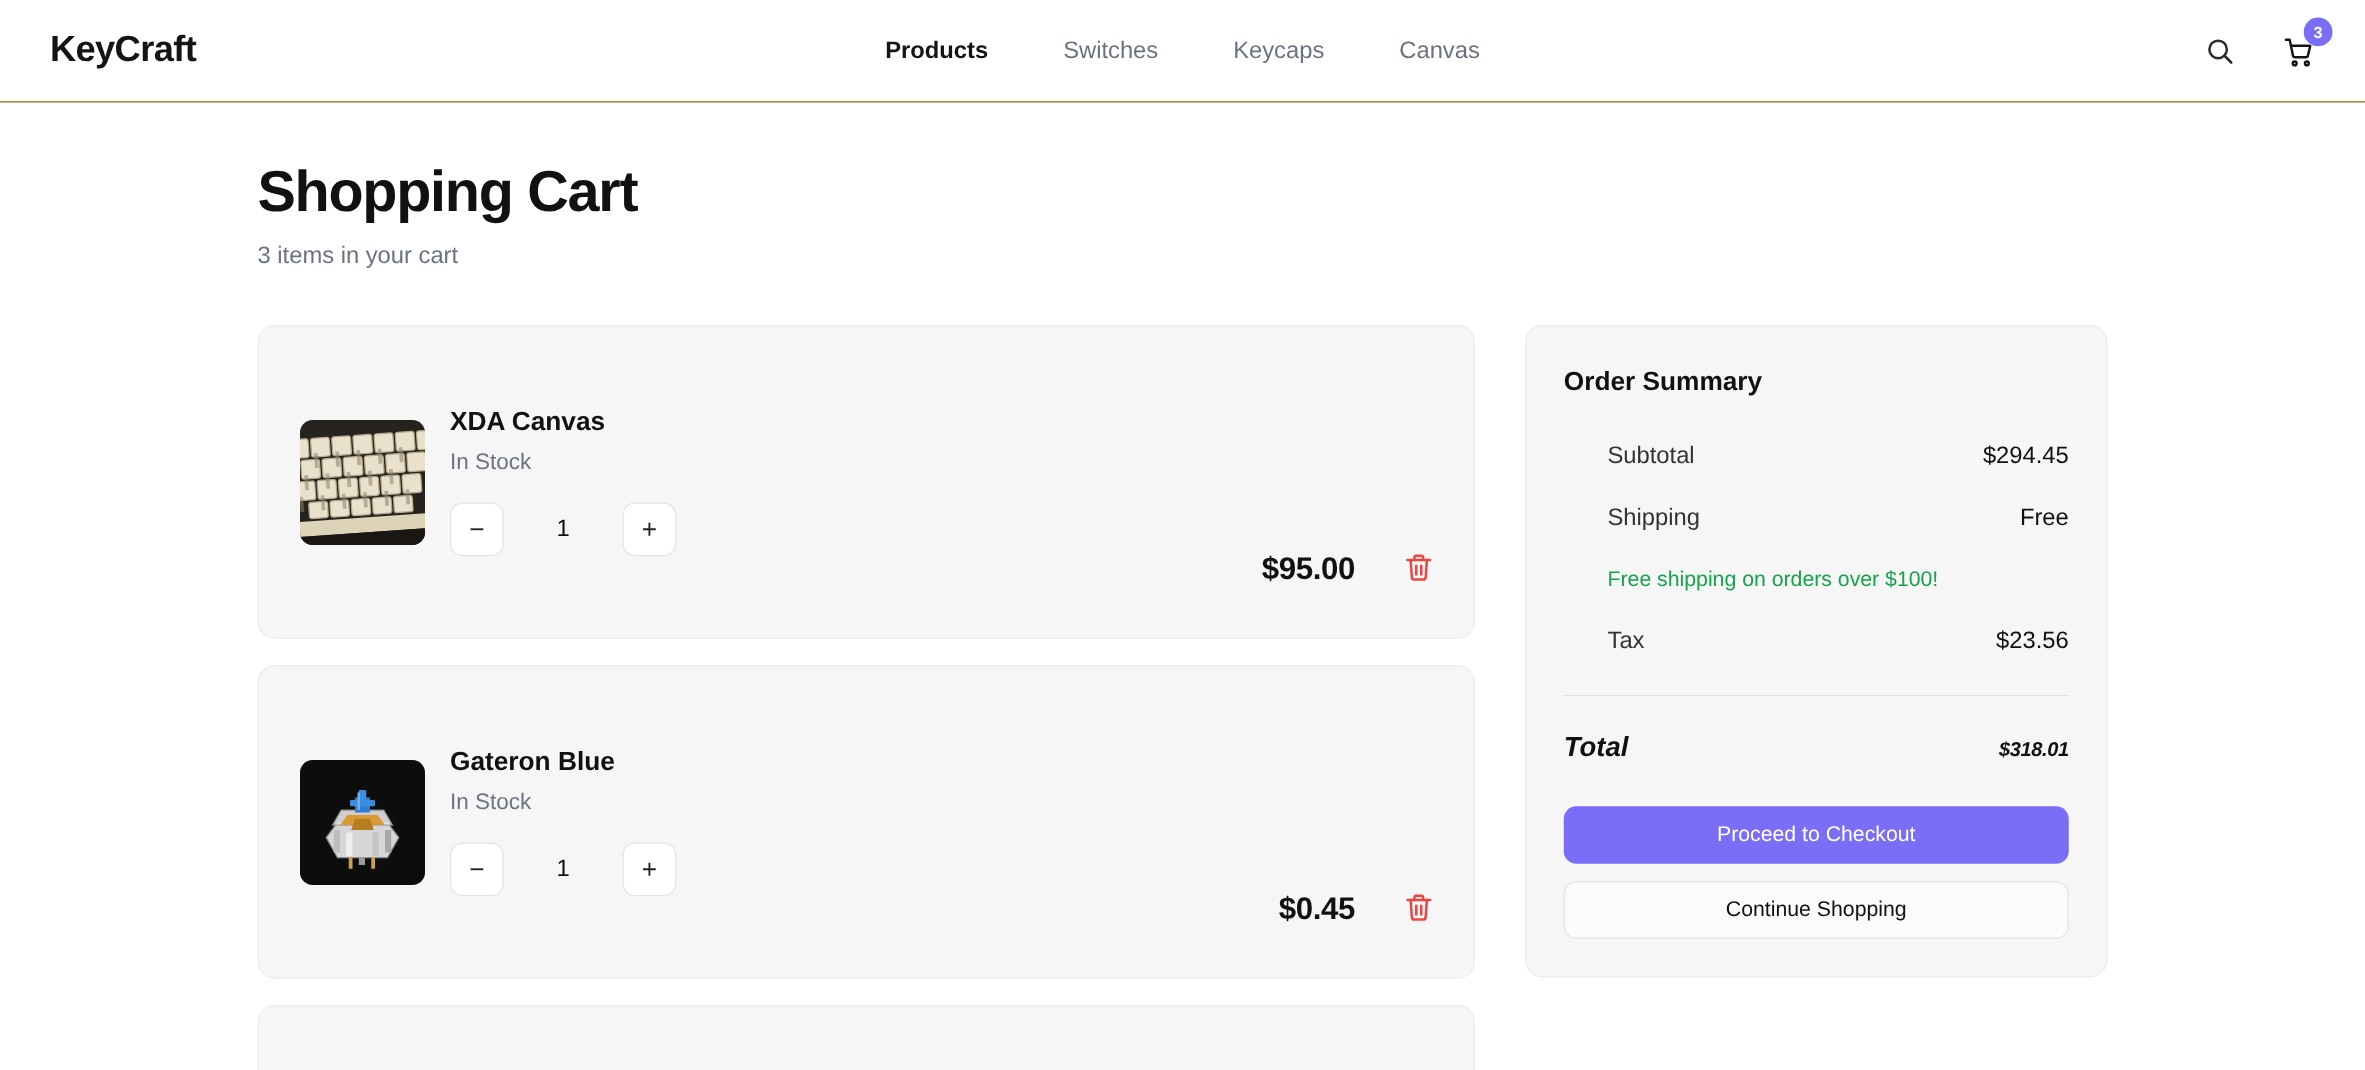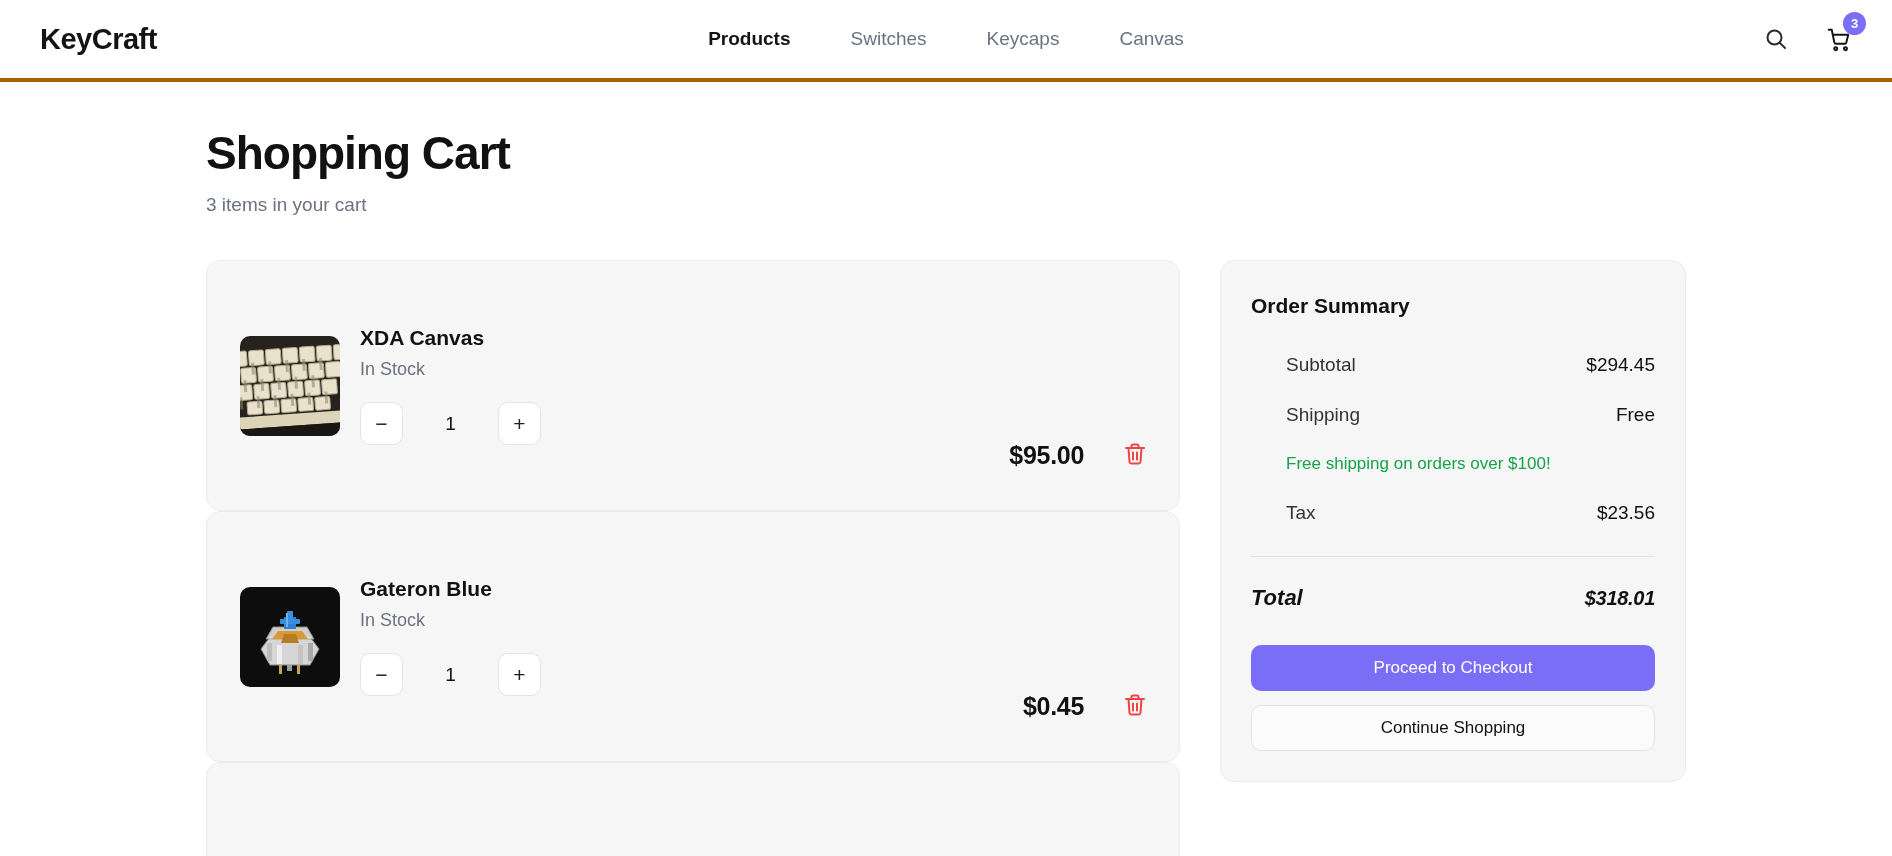--- a/index.html
+++ b/index.html
@@ -16,21 +16,21 @@
   body{
     font-family:"Liberation Sans", sans-serif;
     color:var(--ink);
     width:1892px;height:856px;overflow:hidden;
   }
   .viewport{width:1892px;height:856px;overflow:hidden;background:#fff;}
 
   
   .header{
     position:relative;height:82px;display:flex;align-items:center;
-    padding:0 40px;border-bottom:4px solid #a16207;background:#fff;
+    padding:0 40px;border-bottom:1px solid #a16207;background:#fff;
   }
   .logo{font-size:29px;font-weight:800;letter-spacing:-0.5px;color:#141414;cursor:pointer;}
   .nav{
     position:absolute;left:50%;top:0;transform:translateX(-50%);
     height:100%;display:flex;align-items:center;gap:60px;
   }
   .nav-item{font-size:19px;color:var(--muted);cursor:pointer;}
   .nav-item.active{color:#141414;font-weight:600;}
   .header-actions{margin-left:auto;display:flex;align-items:center;gap:38px;}
   .icon-btn{position:relative;background:none;border:none;cursor:pointer;display:flex;align-items:center;justify-content:center;}
@@ -44,21 +44,21 @@
   
   .container{width:1480px;margin:0 auto;padding-top:44px;}
   .page-title{font-size:46px;font-weight:800;letter-spacing:-1px;color:#111;}
   .page-subtitle{font-size:19px;color:var(--muted);margin-top:14px;}
   .content{display:flex;gap:40px;margin-top:44px;align-items:flex-start;}
 
   
   .cart-list{flex:1;min-width:0;}
   .cart-item{
     background:var(--card-bg);border:1px solid var(--card-border);border-radius:14px;
-    min-height:251px;display:flex;align-items:center;padding:0 33px;
+    min-height:251px;display:flex;align-items:center;padding:0 33px;margin-bottom:21px;
   }
   .cart-item.partial{min-height:0;height:120px;margin-bottom:0;}
   .item-image{
     width:100px;height:100px;border-radius:10px;overflow:hidden;flex:0 0 100px;margin-right:20px;
   }
   .item-image svg{display:block;width:100px;height:100px;}
   .item-info{display:flex;flex-direction:column;}
   .item-name{font-size:21px;font-weight:600;color:#111;}
   .item-stock{font-size:18px;color:var(--muted);margin-top:9px;}
   .qty-controls{display:flex;align-items:center;margin-top:22px;}
@@ -79,21 +79,21 @@
   }
   .summary-title{font-size:21px;font-weight:700;color:#111;}
   .summary-rows{margin-top:36px;margin-left:35px;}
   .summary-row{display:flex;justify-content:space-between;align-items:baseline;margin-bottom:28px;}
   .summary-label{font-size:19px;color:#333;}
   .summary-value{font-size:19px;color:#111;}
   .summary-note{font-size:17px;color:var(--green);margin:2px 0 28px 0;}
   .summary-divider{border:none;border-top:1px solid #e2e2e2;margin:32px 0 0 0;}
   .total-row{display:flex;justify-content:space-between;align-items:baseline;margin-top:28px;font-style:italic;}
   .total-label{font-size:22px;font-weight:700;color:#111;}
-  .total-value{font-size:20px;font-weight:700;color:#111;letter-spacing:-0.3px;}
+  .total-value{font-size:16px;font-weight:700;color:#111;letter-spacing:-0.3px;}
   .checkout-btn{
     width:100%;height:46px;margin-top:34px;border:none;border-radius:10px;
     background:var(--accent);color:#fff;font-size:17px;font-weight:500;cursor:pointer;
     font-family:inherit;
   }
   .continue-btn{
     width:100%;height:46px;margin-top:14px;border:1px solid #e4e4e4;border-radius:10px;
     background:#fbfbfb;color:#111;font-size:17px;cursor:pointer;font-family:inherit;
   }
 </style>

